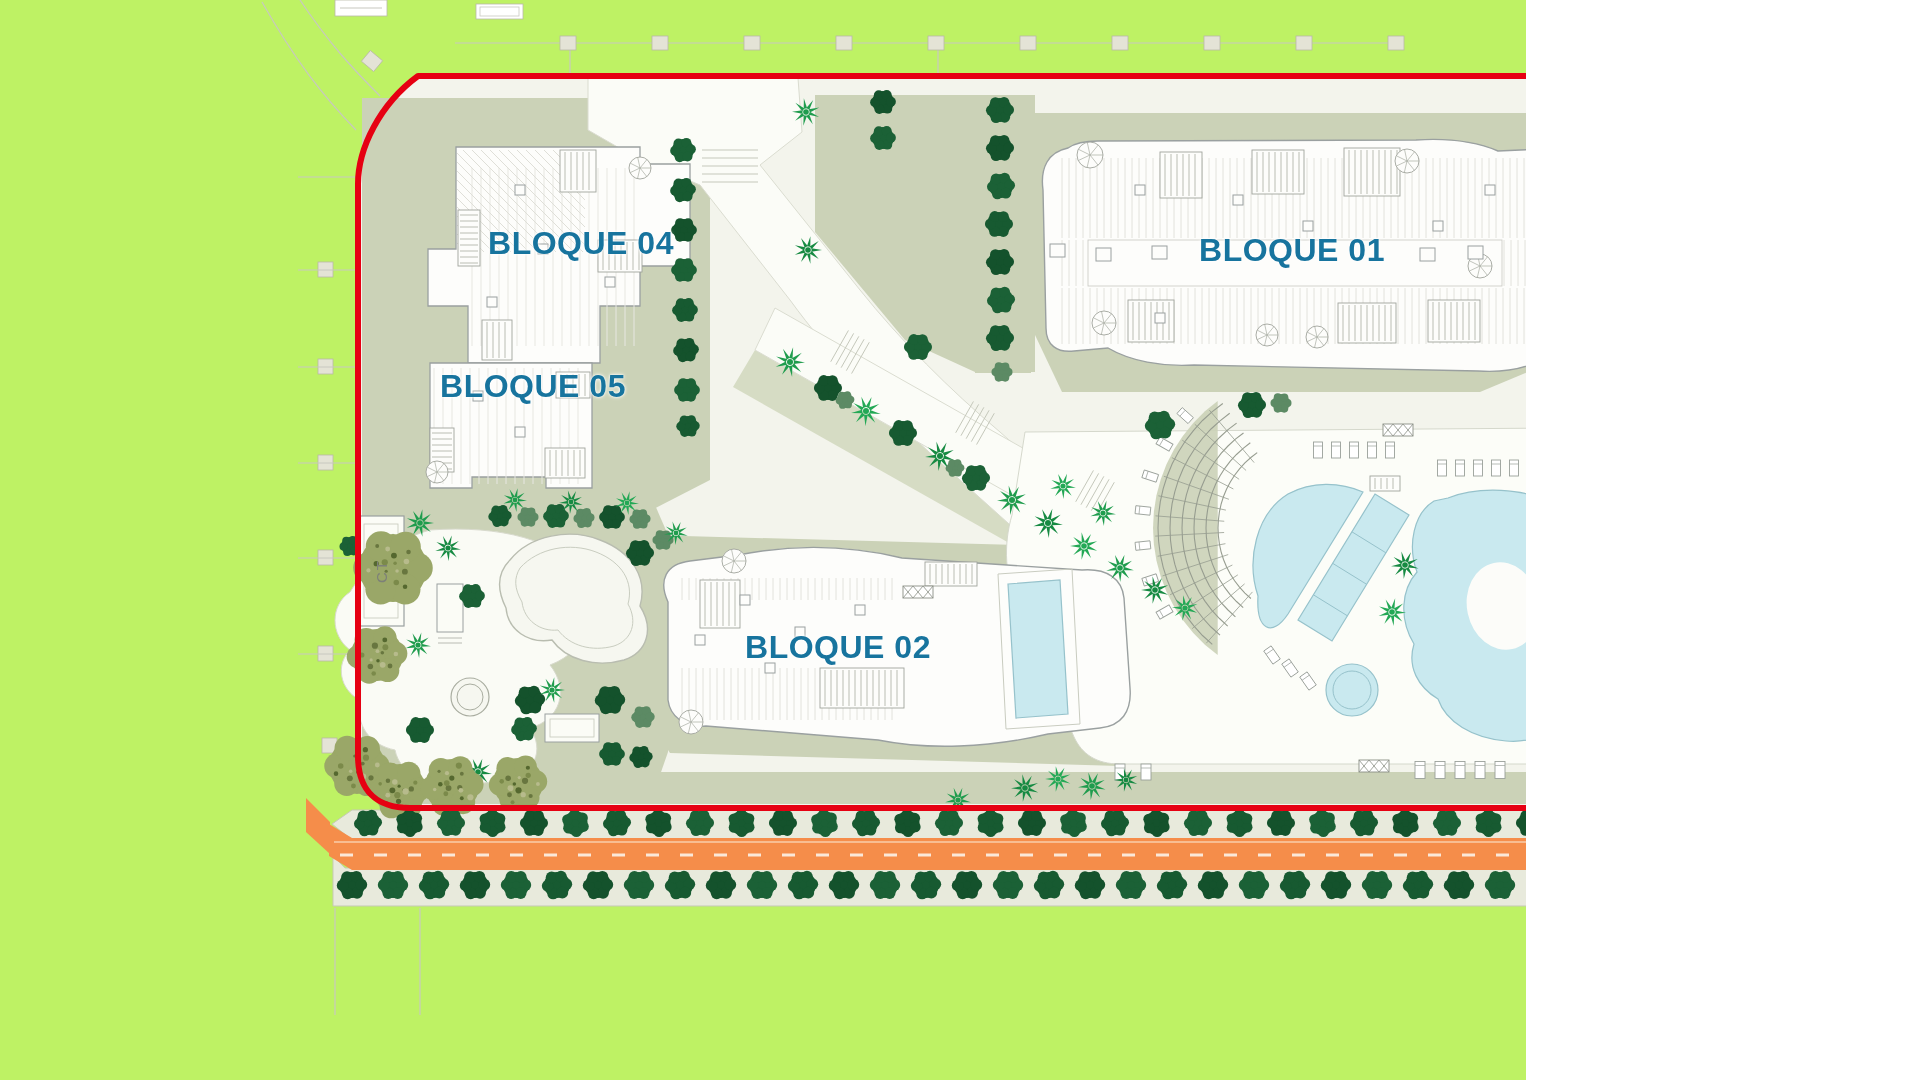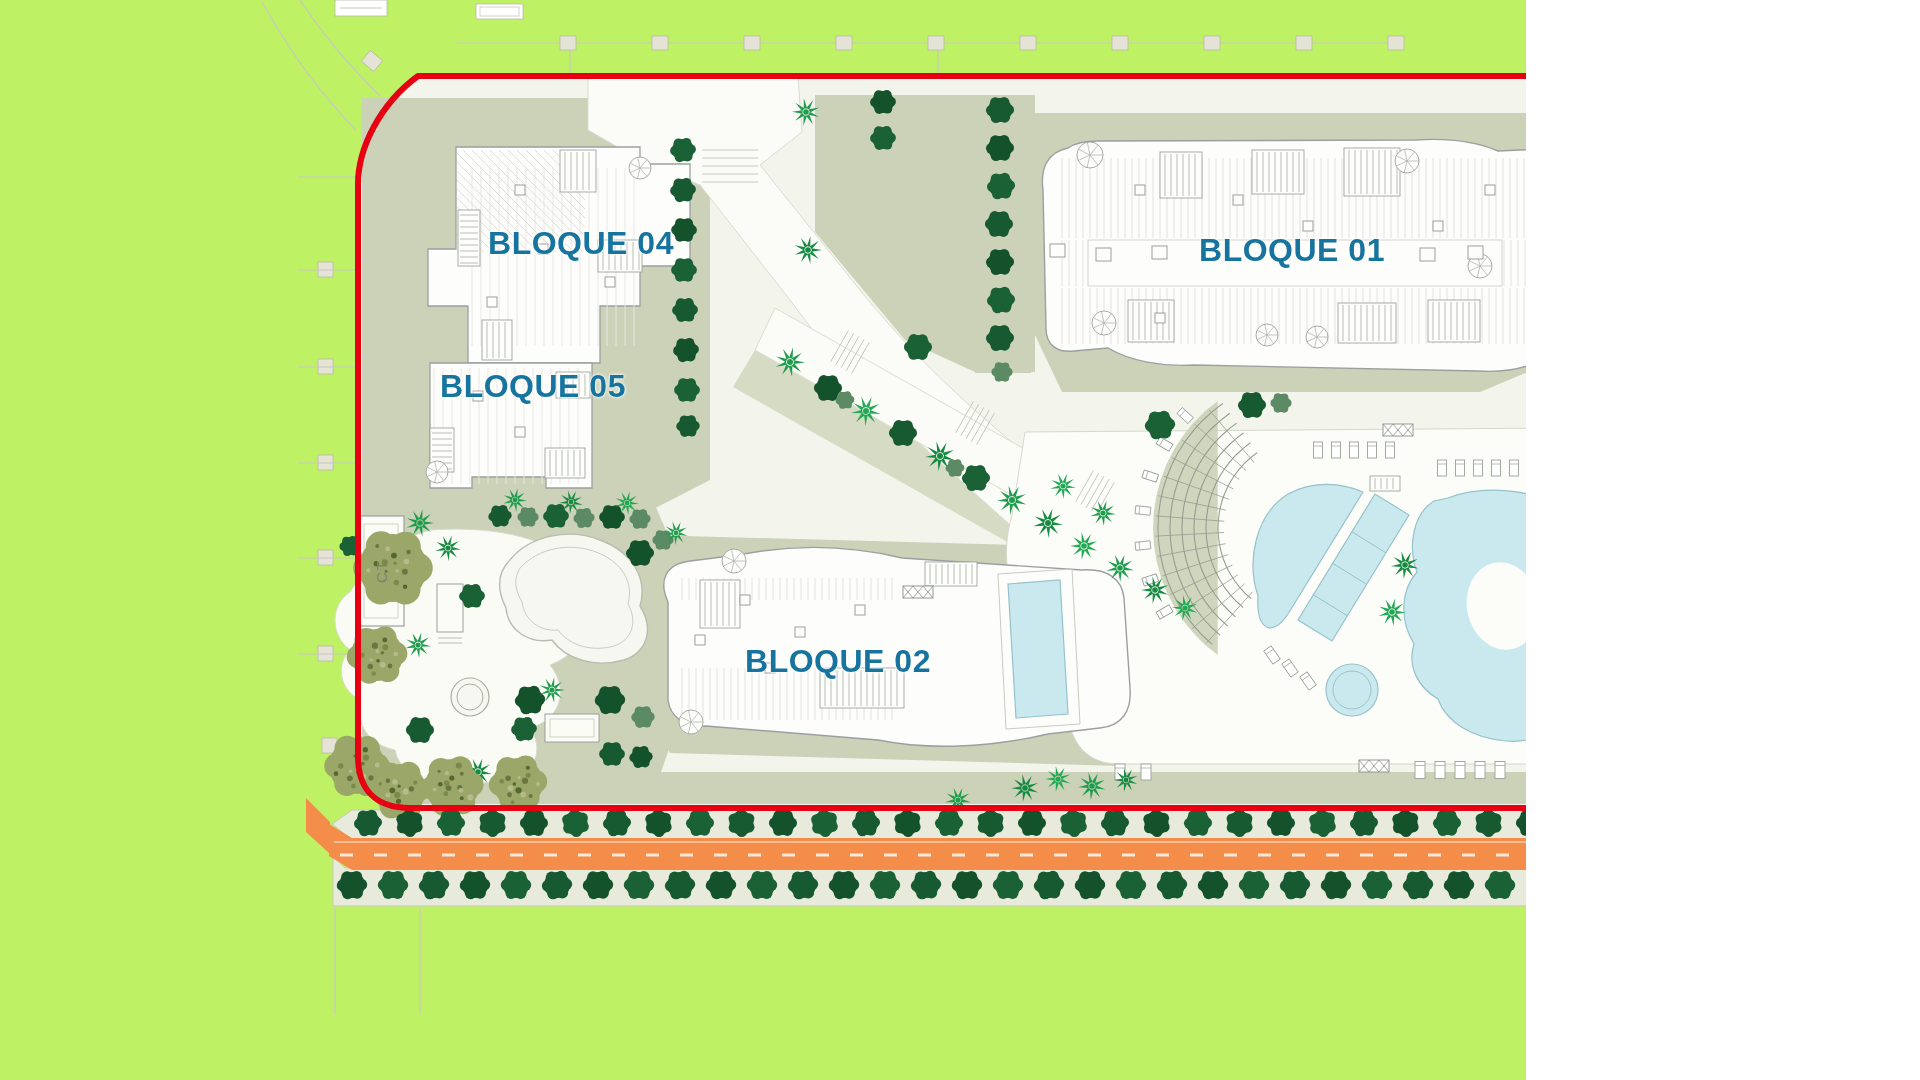--- a/index.html
+++ b/index.html
@@ -2465,15 +2465,15 @@
           <circle cx="1504.7931200669836" cy="876.960373141527" r="5.8500000000000005" fill="#1b6136"></circle>
         </g>
       </g>
 
   <path d="M 418,76 H 1592 C 1628,76 1648,96 1648,132 V 716 C 1648,744 1620,772 1552,808 H 410 C 376,808 358,790 358,756 V 184 C 358,148 380,104 418,76 Z" style="fill:none;stroke:var(--c-boundary);stroke-width:6;stroke-linejoin:round"></path>
 </svg>
 
 <div class="bloque-label" style="left:581px;top:243px;">BLOQUE 04</div>
 <div class="bloque-label" style="left:533px;top:386px;">BLOQUE 05</div>
 <div class="bloque-label" style="left:1292px;top:250px;">BLOQUE 01</div>
-<div class="bloque-label" style="left:838px;top:661px;">BLOQUE 02</div>
+<div class="bloque-label" style="left:838px;top:647px;">BLOQUE 02</div>
 <div class="ct-label" style="left:381px;top:571px;">CT</div>
 </div>
 
 </body></html>

